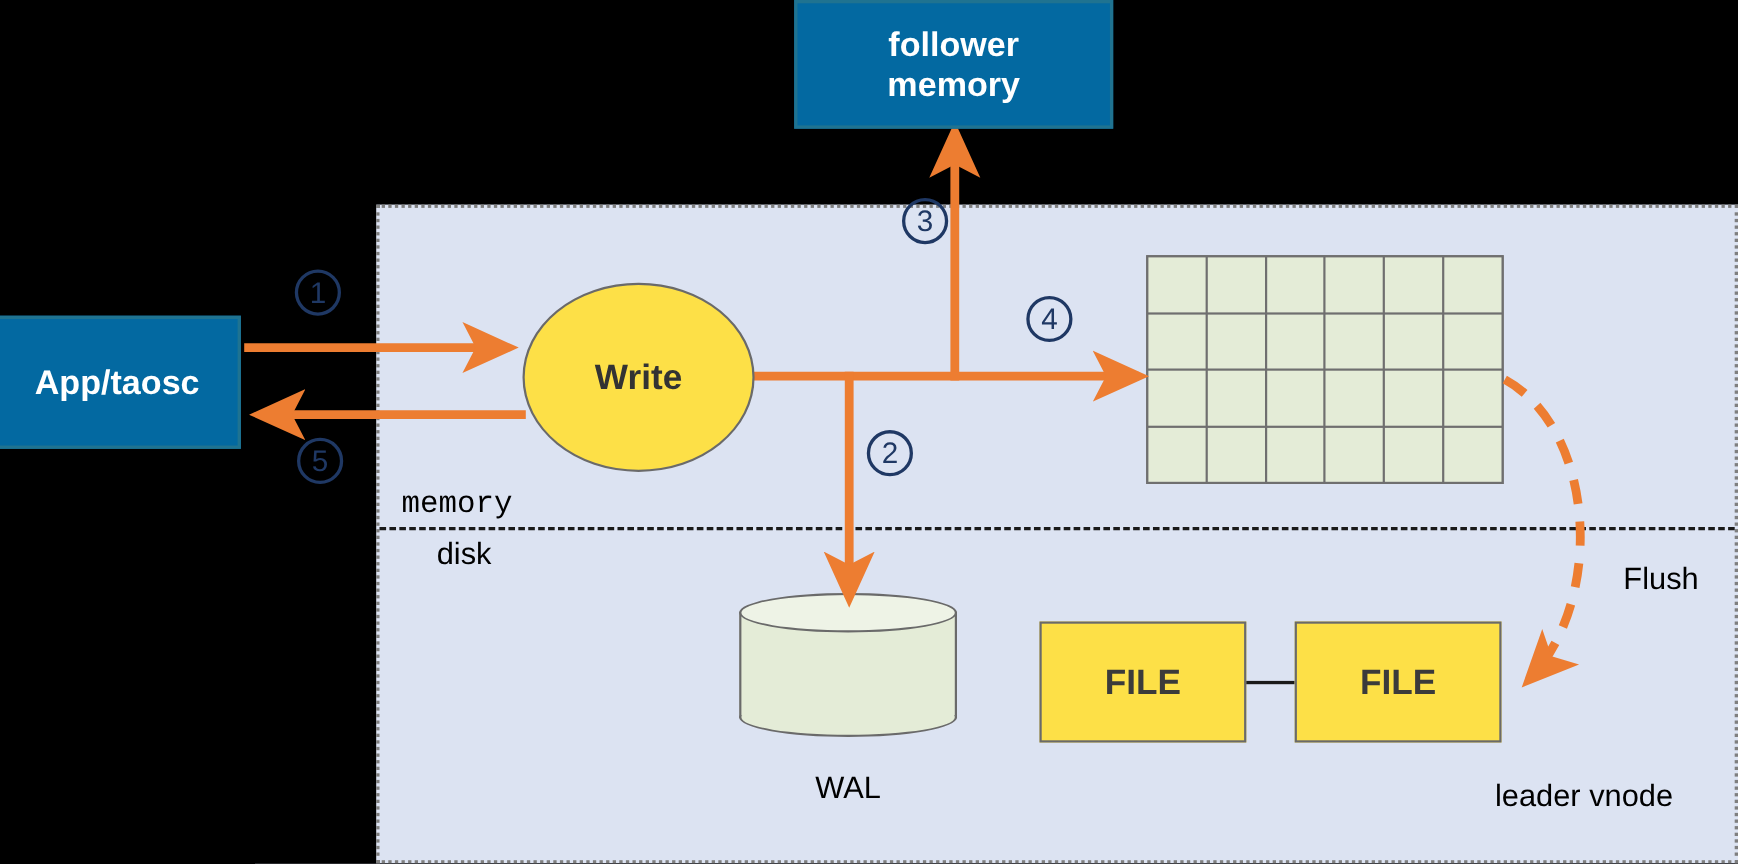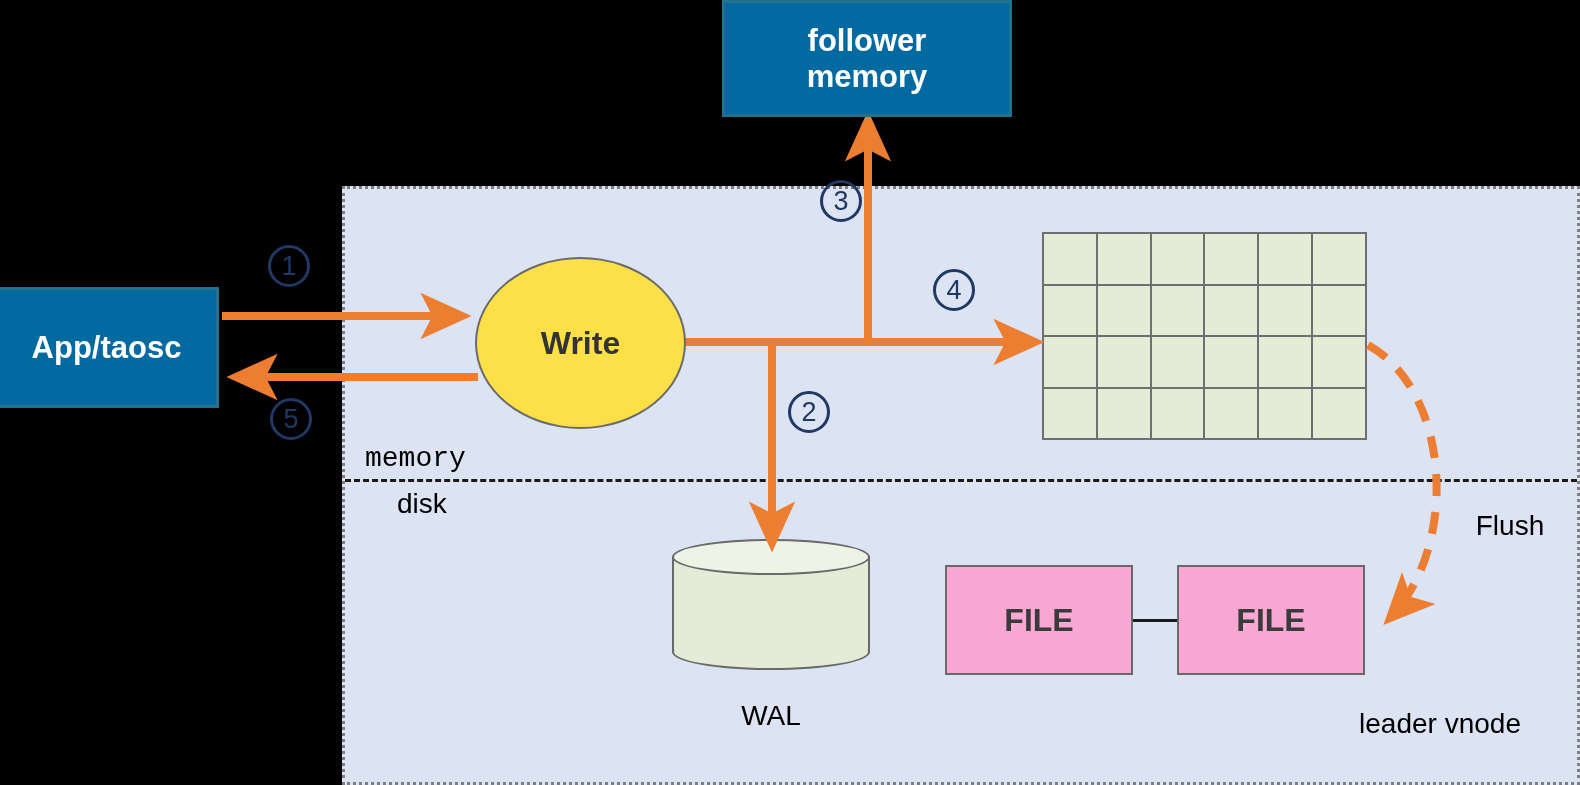--- a/index.html
+++ b/index.html
@@ -81,21 +81,21 @@
     clip-path:polygon(-5% 45%,105% 45%,105% 130%,-5% 130%);
   }
   .shape-label{
     position:absolute;color:#000;font-size:28px;text-align:center;
   }
   #wal-label{left:672px;top:700px;width:198px;text-align:center;}
 
   
   .file-box{
     position:absolute;top:565px;width:188px;height:110px;
-    background:#f9a8d4;border:2px solid #6a6a6a;
+    background:#fde047;border:2px solid #6a6a6a;
     box-sizing:border-box;
     display:flex;align-items:center;justify-content:center;
     color:#3b3b3b;font-size:32px;font-weight:bold;
   }
   #file-1{left:945px;}
   #file-2{left:1177px;}
   #file-link{
     position:absolute;left:1133px;top:619px;width:44px;height:3px;background:#1a1a1a;
   }
 

